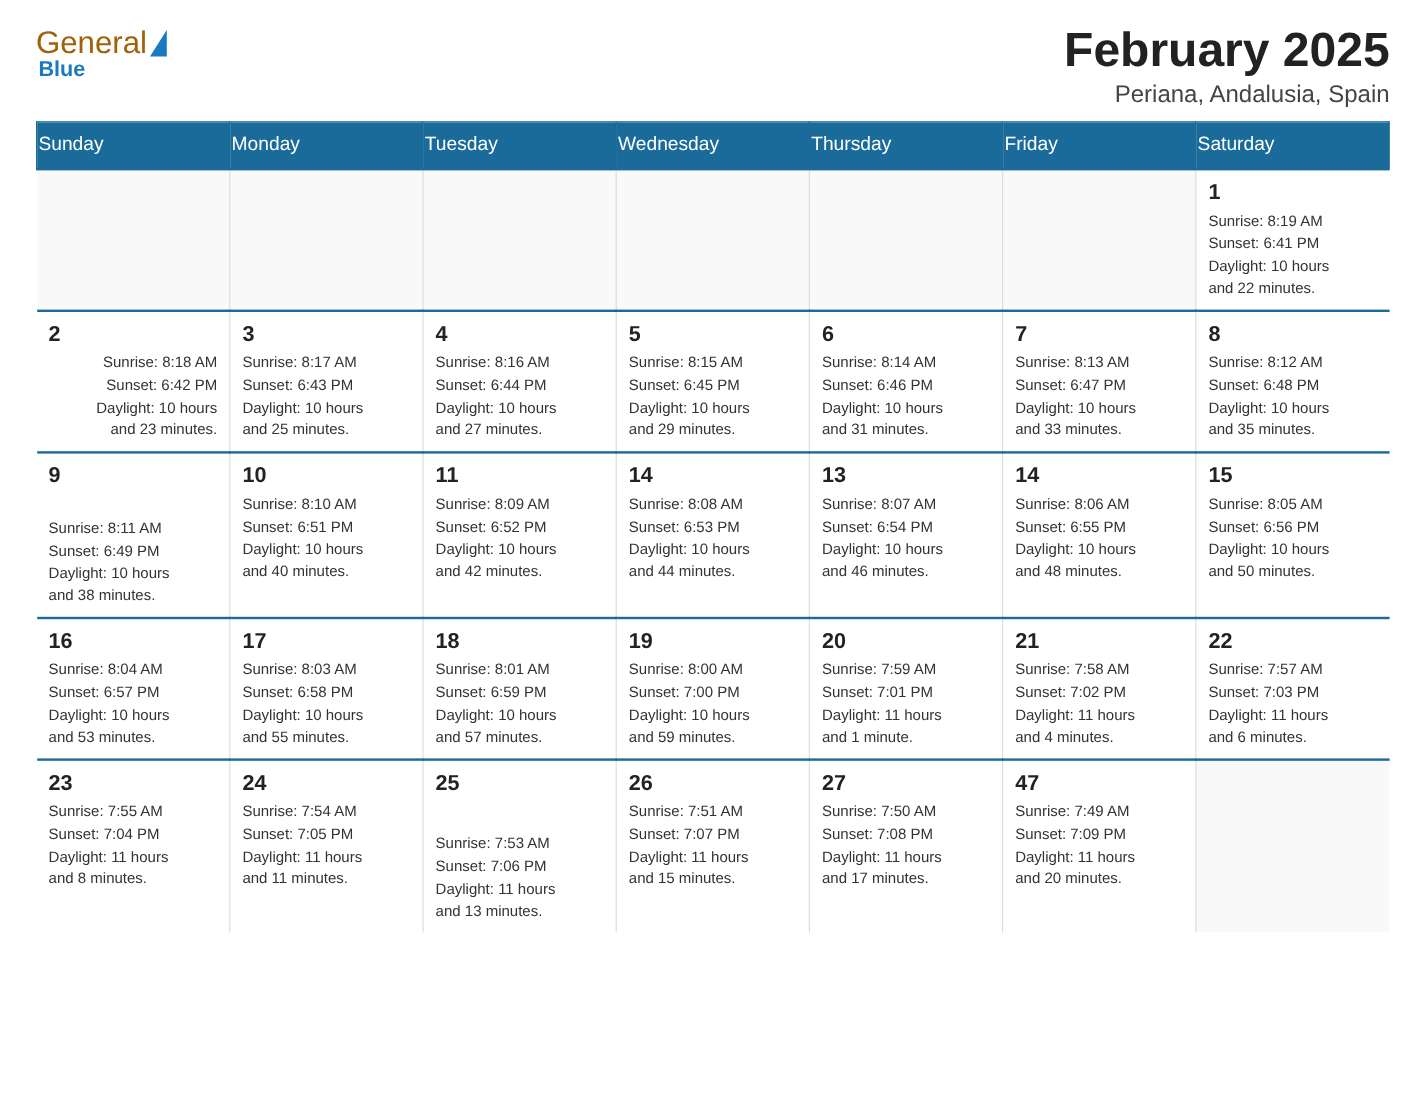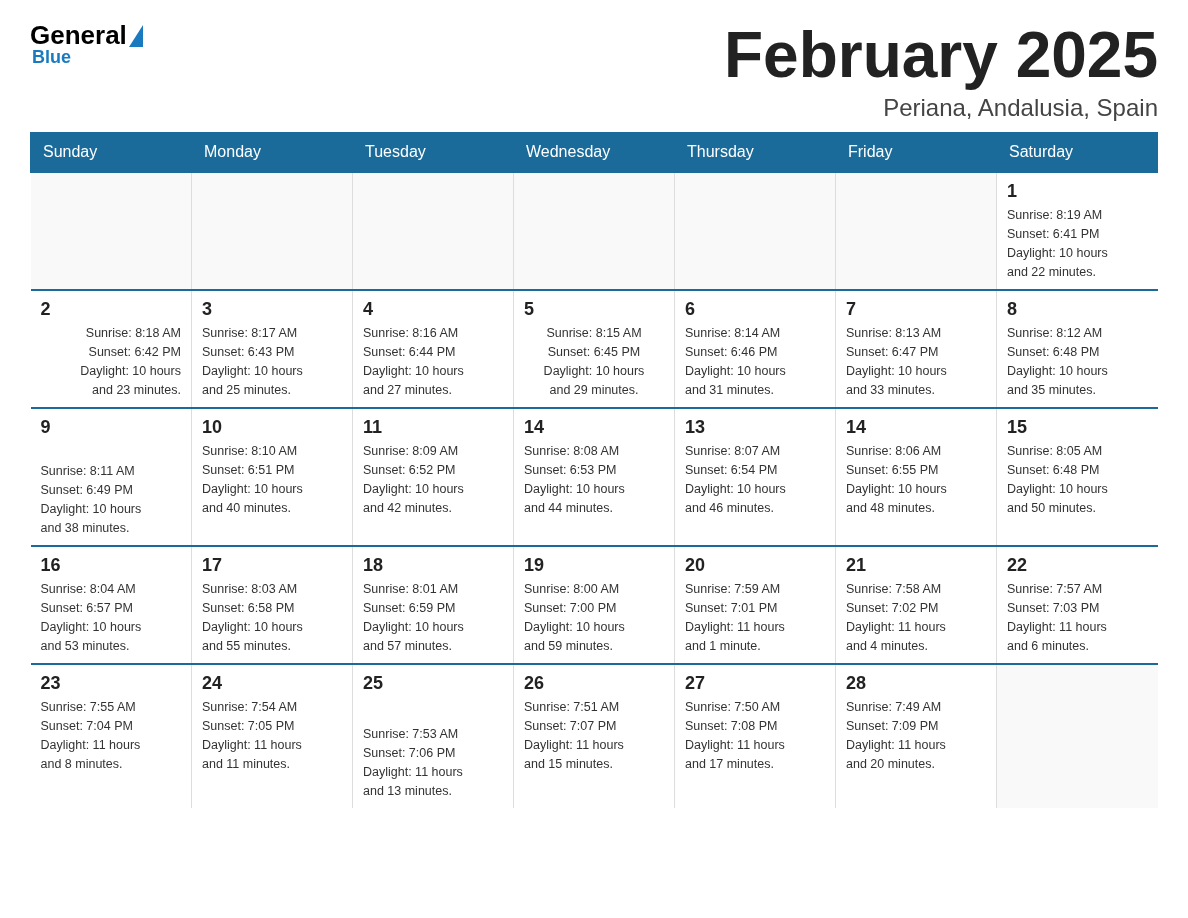--- a/index.html
+++ b/index.html
@@ -11,22 +11,22 @@
       min-height: 918px;
     }
     .header {
       display: flex;
       justify-content: space-between;
       align-items: flex-start;
       margin-bottom: 10px;
     }
     .logo-text-general {
       font-size: 26px;
-      font-weight: bold;
-      color: #000000;
+      font-weight: normal;
+      color: #a16207;
     }
     .logo-triangle {
       width: 0;
       height: 0;
       border-left: 14px solid transparent;
       border-bottom: 22px solid #1a7abf;
       display: inline-block;
       margin-left: 2px;
       vertical-align: middle;
     }
@@ -35,43 +35,43 @@
       font-size: 18px;
       font-weight: bold;
       display: block;
       margin-top: -4px;
       margin-left: 2px;
     }
     .title-section {
       text-align: right;
     }
     .main-title {
-      font-size: 64px;
+      font-size: 40px;
       font-weight: bold;
       color: #222;
       line-height: 1.1;
     }
     .subtitle {
-      font-size: 24px;
+      font-size: 20px;
       color: #444;
       margin-top: 4px;
     }
     .calendar {
       width: 100%;
       border-collapse: collapse;
       margin-top: 10px;
     }
     .calendar thead tr {
       background-color: #1a6b9a;
     }
     .calendar thead th {
       color: #fff;
       font-size: 16px;
       font-weight: normal;
-      padding: 10px 12px;
+      padding: 10px 1px;
       text-align: left;
       border: 1px solid #1a6b9a;
       width: calc(100% / 7);
     }
     .calendar tbody tr {
       border-top: 2px solid #1a6b9a;
     }
     .calendar tbody td {
       vertical-align: top;
       padding: 8px 10px;
@@ -170,21 +170,21 @@
         </td>
         <td>
           <span class="day-number">4</span>
           <div class="day-info" style="white-space: pre-line;">Sunrise: 8:16 AM
 Sunset: 6:44 PM
 Daylight: 10 hours
 and 27 minutes.</div>
         </td>
         <td>
           <span class="day-number">5</span>
-          <div class="day-info" style="white-space: pre-line; text-align: center;">Sunrise: 8:15 AM
+          <div class="day-info" style="white-space: pre-line;">Sunrise: 8:15 AM
 Sunset: 6:45 PM
 Daylight: 10 hours
 and 29 minutes.</div>
         </td>
         <td>
           <span class="day-number">6</span>
           <div class="day-info" style="white-space: pre-line;">Sunrise: 8:14 AM
 Sunset: 6:46 PM
 Daylight: 10 hours
 and 31 minutes.</div>
@@ -243,21 +243,21 @@
         <td>
           <span class="day-number">14</span>
           <div class="day-info" style="white-space: pre-line;">Sunrise: 8:06 AM
 Sunset: 6:55 PM
 Daylight: 10 hours
 and 48 minutes.</div>
         </td>
         <td>
           <span class="day-number">15</span>
           <div class="day-info" style="white-space: pre-line;">Sunrise: 8:05 AM
-Sunset: 6:48 PM
+Sunset: 6:56 PM
 Daylight: 10 hours
 and 50 minutes.</div>
         </td>
       </tr>
       <tr>
         <td>
           <span class="day-number">16</span>
           <div class="day-info" style="white-space: pre-line;">Sunrise: 8:04 AM
 Sunset: 6:57 PM
 Daylight: 10 hours
@@ -336,21 +336,21 @@
 and 15 minutes.</div>
         </td>
         <td>
           <span class="day-number">27</span>
           <div class="day-info" style="white-space: pre-line;">Sunrise: 7:50 AM
 Sunset: 7:08 PM
 Daylight: 11 hours
 and 17 minutes.</div>
         </td>
         <td>
-          <span class="day-number">28</span>
+          <span class="day-number">47</span>
           <div class="day-info" style="white-space: pre-line;">Sunrise: 7:49 AM
 Sunset: 7:09 PM
 Daylight: 11 hours
 and 20 minutes.</div>
         </td>
         <td class="empty-cell"></td>
       </tr>
     </tbody>
 </table>
 

